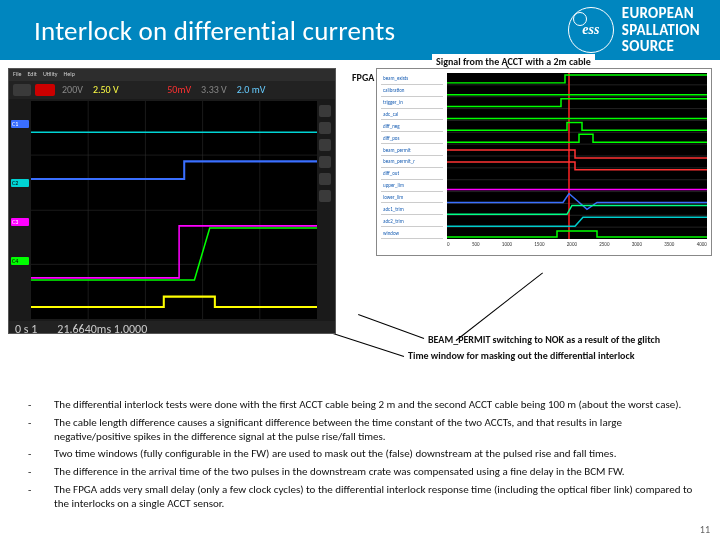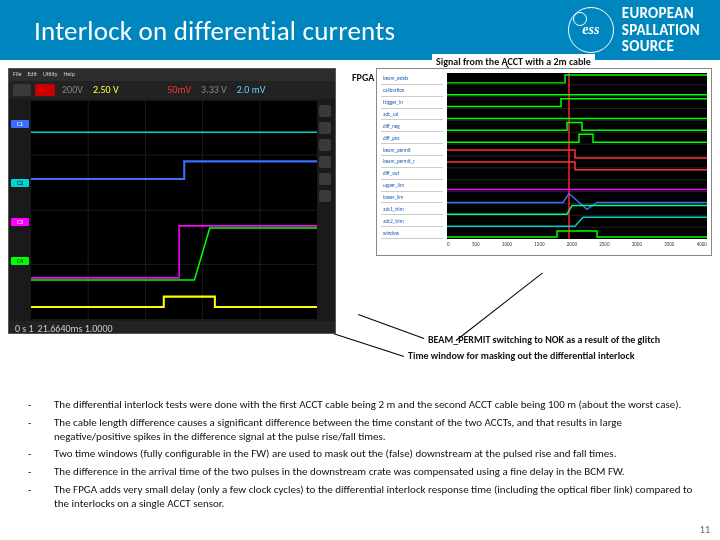--- a/index.html
+++ b/index.html
@@ -14,25 +14,25 @@
   .stage { position: relative; width: 100%; height: 298px; }
   .scope { position: absolute; left: 8px; top: 8px; width: 328px; height: 266px; background: #1a1a1a; border: 1px solid #555; display:flex; flex-direction:column; }
   .scope-menu { height: 14px; background: #2d2d2d; display:flex; gap:6px; padding:1px 4px; }
   .scope-menu span { font-size:6px; color:#ccc; }
   .scope-tb { height: 18px; background:#222; display:flex; gap:4px; padding:2px 4px; align-items:center; }
   .tb-btn { width:18px; height:12px; background:#3a3a3a; border-radius:2px; }
   .tb-stop { width:20px; height:12px; background:#c00; border-radius:2px; }
   .tb-val { font-size:10px; color:#fff; padding:1px 3px; }
   .v1{color:#888;} .v2{color:#ff4;} .v3{color:#ff4;margin-top:35px;} .v4{color:#ff3131;} .v6{color:#888;} .v7{color:#6cf;}
   .scope-screen { flex:1; background:#000; position:relative; margin:2px 18px 2px 22px; }
-  .scope-footer { height:12px; background:#222; font-size:10px; color:#ccc; padding:1px 6px; display:flex; gap:4px; }
+  .scope-footer { height:12px; background:#222; font-size:12px; color:#ccc; padding:1px 6px; display:flex; gap:20px; }
   .scope-side-r { position:absolute; right:2px; top:36px; bottom:14px; width:14px; display:flex; flex-direction:column; gap:5px; }
   .side-btn { width:12px; height:12px; background:#3a3a3a; border-radius:2px; }
   .scope-side-l { position:absolute; left:2px; top:36px; bottom:14px; width:18px; display:flex; flex-direction:column; justify-content:space-around; }
-  .ch-tag { font-size:6px; padding:0 1px; border-radius:1px; text-align:center; }
+  .ch-tag { font-size:6px; padding:0 1px; border-radius:1px; }
   .t-blue{background:#3a6fff;color:#fff;} .t-cyan{background:#00d4d4;color:#000;margin-top:20px;} .t-mag{background:#ff00ff;color:#fff;} .t-grn{background:#00ff00;color:#000;} .t-yel{background:#ffff00;color:#000;margin-left:48px;}
 
   .chipscope { position: absolute; right: 8px; top: 8px; width: 336px; height: 188px; background:#fff; border:1px solid #888; }
   .cs-wave { position:absolute; left:70px; right:4px; top:4px; bottom:16px; background:#000; }
   .cs-names { position:absolute; left:4px; top:4px; width:62px; bottom:16px; background:#fff; display:flex; flex-direction:column; }
   .cs-row { flex:1; border-bottom:1px solid #ccc; font-size:5px; color:#1a5fb4; padding:1px 2px; display:flex; align-items:center; overflow:hidden; }
   .cs-xaxis { position:absolute; left:70px; right:4px; bottom:2px; height:12px; display:flex; justify-content:space-between; font-size:5px; color:#333; }
 
   .callout { position:absolute; background:#fff; font-size:10px; font-weight:600; color:#111; padding:1px 4px; }
   .cl-2m    { left: 432px; top: -6px; }

